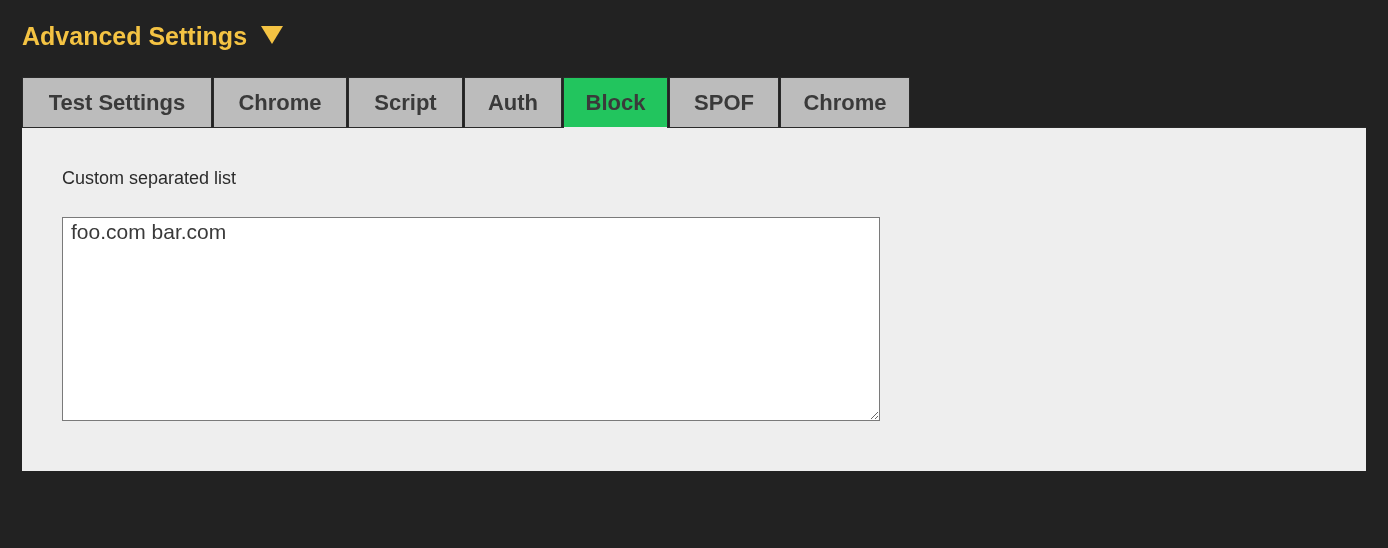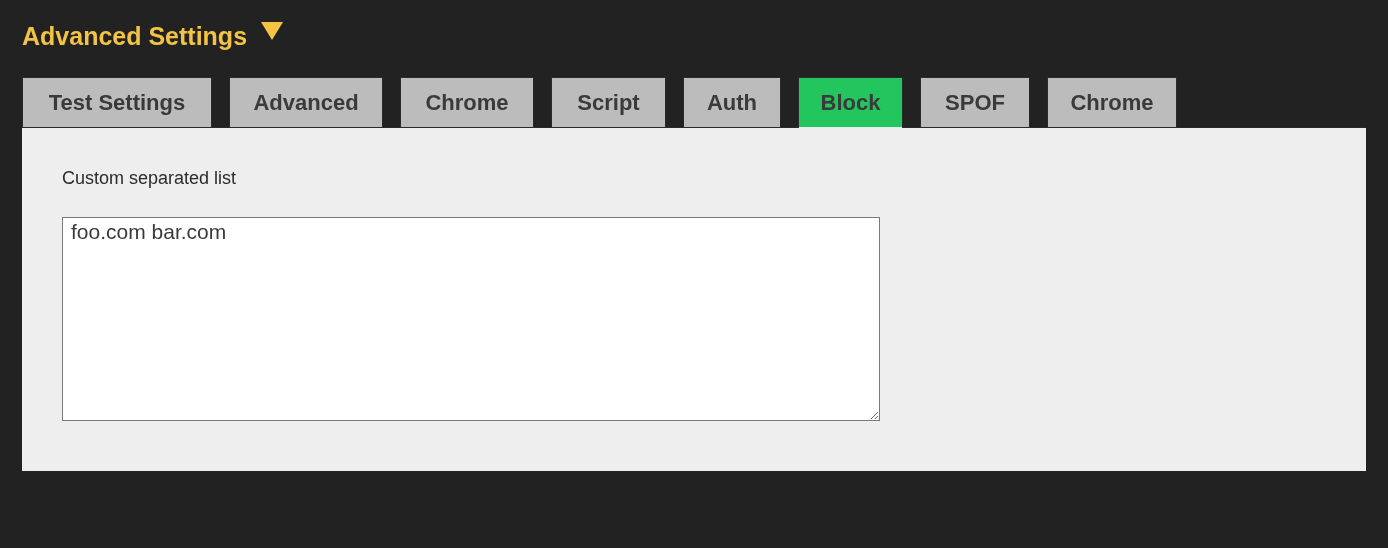--- a/index.html
+++ b/index.html
@@ -8,36 +8,36 @@
     font-family: "Helvetica Neue", Helvetica, Arial, sans-serif;
     width: 1388px;
     height: 548px;
     overflow: hidden;
   }
   .container {
     padding: 22px 22px 0 22px;
   }
   .section-header {
     display: flex;
-    align-items: flex-start;
+    align-items: center;
     gap: 14px;
     margin-bottom: 26px;
     cursor: pointer;
   }
   .section-title {
     color: #f4c343;
     font-size: 25px;
     font-weight: 700;
   }
   .triangle-icon {
     color: #f4c343;
   }
   .tabs-row {
     display: flex;
-    gap: 17px;
+    gap: 1px;
     background: #222222;
   }
   .tab {
     background: #bcbcbc;
     color: #3a3a3a;
     font-weight: 700;
     font-size: 22px;
     height: 51px;
     display: flex;
     align-items: center;
@@ -109,23 +109,20 @@
       <svg width="22" height="18" viewBox="0 0 22 18">
           <polygon points="0,0 22,0 11,18" fill="#f4c343"></polygon>
         </svg>
     </span>
   </div>
 
   <div class="tabs-row">
     <div class="tab tab-0">
         <span>Test Settings</span>
       </div>
-    <div class="tab tab-1">
-        <span>Advanced</span>
-      </div>
     <div class="tab tab-2">
         <span>Chrome</span>
       </div>
     <div class="tab tab-4">
         <span>Script</span>
       </div>
     <div class="tab tab-3">
         <span>Auth</span>
       </div>
     <div class="tab tab-5 active">

